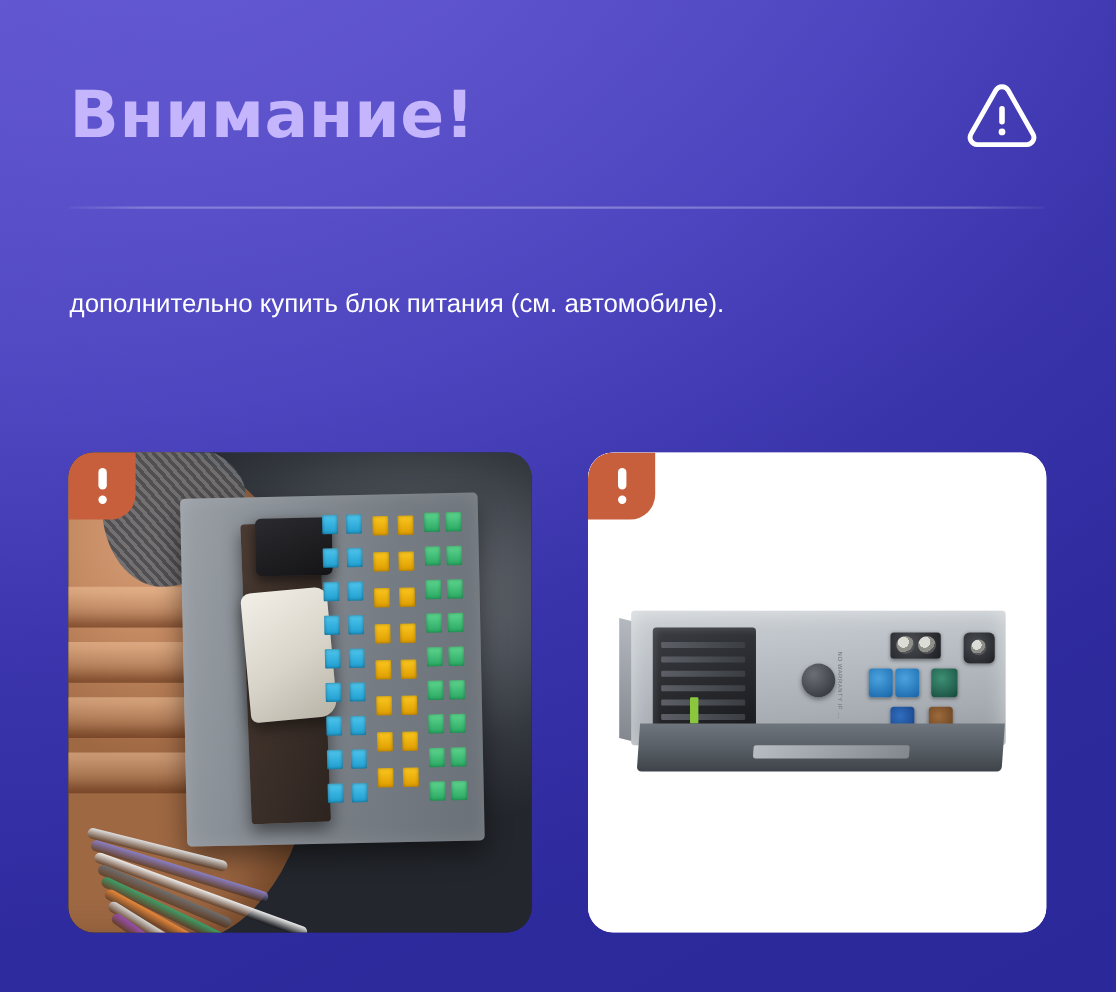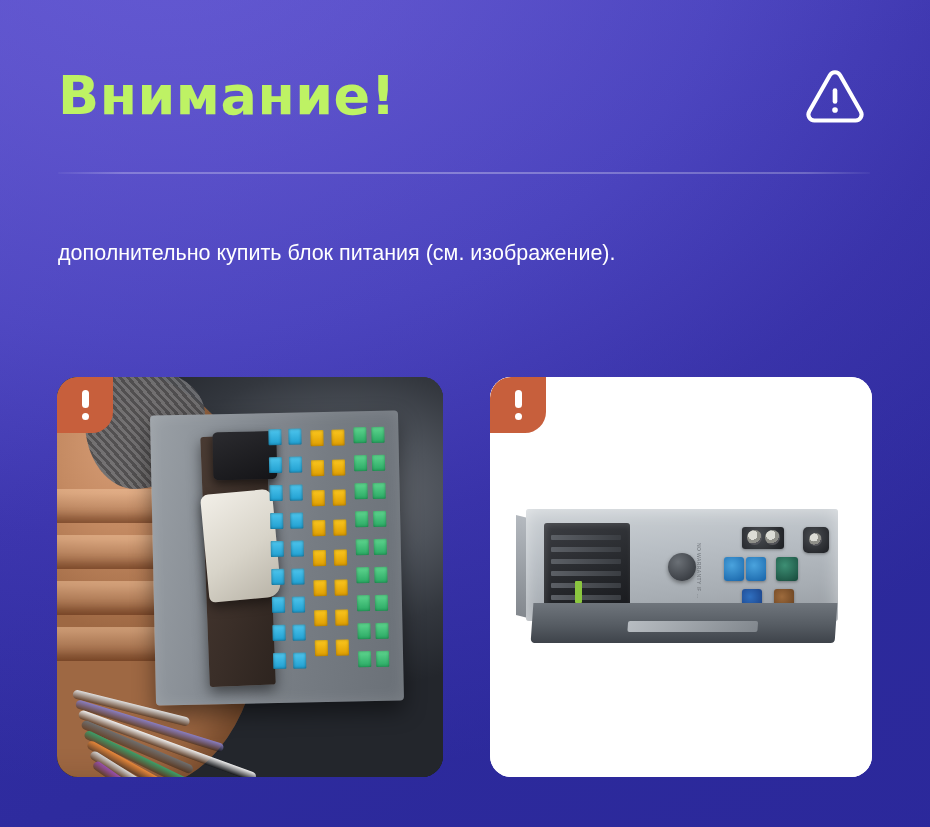--- a/index.html
+++ b/index.html
@@ -44,21 +44,21 @@
     height: 96px;
     display: flex;
     align-items: center;
     justify-content: space-between;
   }
 
   .title {
     font-family: "DejaVu Sans", "Liberation Sans", sans-serif;
     font-size: 54px;
     font-weight: 700;
-    color: #bef264;
+    color: #c4b5fd;
     letter-spacing: 0.5px;
     line-height: 1;
     white-space: nowrap;
   }
 
   .warn-icon {
     width: 62px;
     height: 62px;
     margin-right: 6px;
     flex: 0 0 auto;
@@ -353,21 +353,21 @@
     <svg class="warn-icon" viewBox="0 0 64 64" aria-hidden="true">
       <path d="M32 7.5c-2.2 0-4.2 1.2-5.3 3.1L5.4 48.1c-1.1 1.9-1.1 4.2 0 6.1 1.1 1.9 3.1 3.1 5.3 3.1h42.6c2.2 0 4.2-1.2 5.3-3.1 1.1-1.9 1.1-4.2 0-6.1L37.3 10.6C36.2 8.7 34.2 7.5 32 7.5z" fill="none" stroke="#ffffff" stroke-width="4.2" stroke-linejoin="round"></path>
       <rect x="29.6" y="24" width="4.8" height="16" rx="2.4" fill="#ffffff"></rect>
       <circle cx="32" cy="46.4" r="2.9" fill="#ffffff"></circle>
     </svg>
   </div>
 
   <div class="divider"></div>
 
   <div class="lead">
-    <span class="l2">дополнительно купить блок питания (см. изображение).</span>
+    <span class="l2">дополнительно купить блок питания (см. автомобиле).</span>
   </div>
 
   <div class="cards">
 
     <div class="card card-left">
       <div class="photo ph-left">
         <div class="hand"></div>
         <div class="finger f1"></div>
         <div class="finger f2"></div>
         <div class="finger f3"></div>

